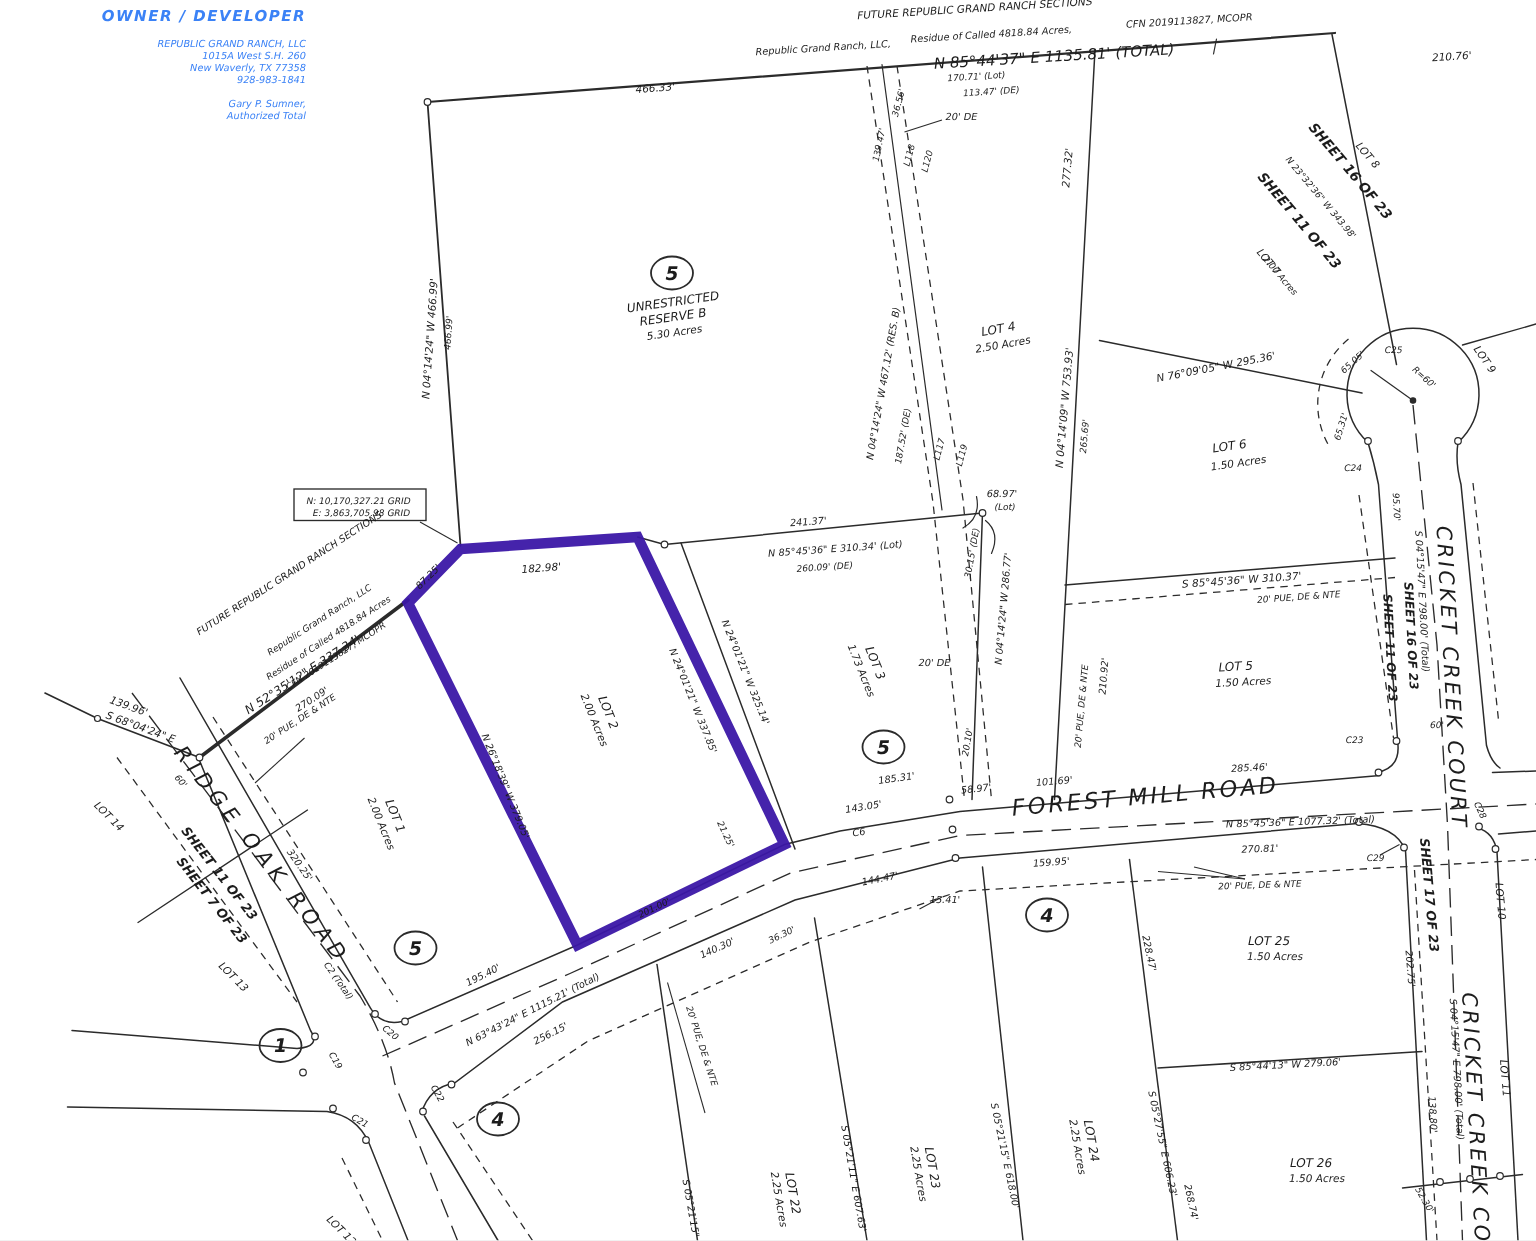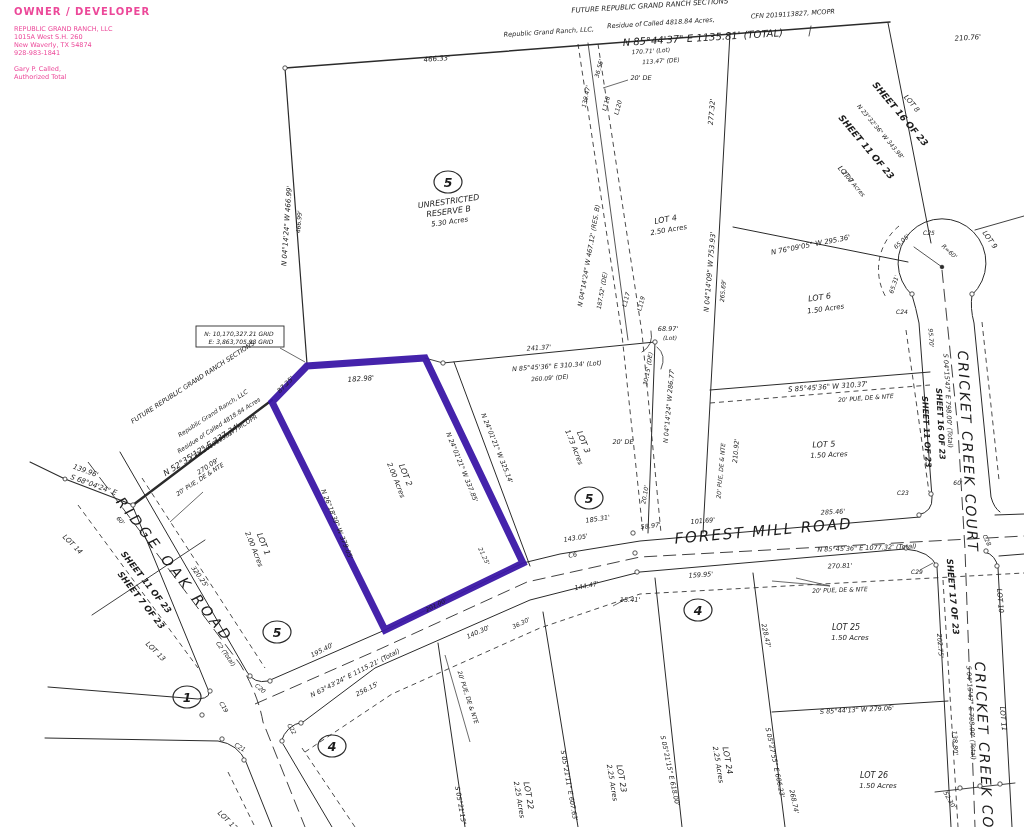--- a/index.html
+++ b/index.html
@@ -1,21 +1,21 @@
 <!DOCTYPE html>
 <html><head>
 <meta charset="utf-8">
 <style>
   html,body{margin:0;padding:0;background:#e8e8e8;}
   .canvas{position:relative;width:1024px;height:827px;background:#ffffff;overflow:hidden;
           font-family:"DejaVu Sans",sans-serif;}
   svg{position:absolute;left:0;top:0;}
   svg text{font-family:"DejaVu Sans",sans-serif;font-style:italic;fill:#1c1c1c;}
-  .owner{position:absolute;left:14px;top:6px;width:190px;text-align:left;color:#ec4899;
-         line-height:1.25;}
+  .owner{position:absolute;left:14px;top:6px;width:190px;text-align:right;color:#3b82f6;
+         font-style:italic;line-height:1.25;}
   .owner .hd{font-size:10px;font-weight:bold;letter-spacing:1px;margin-bottom:6px;}
   .owner .ln{font-size:6.5px;}
   .owner .gap{height:8px;}
 </style>
 </head>
 <body>
 
 <div class="canvas">
 
   <svg width="1024" height="827" viewBox="0 0 1024 827">
@@ -310,19 +310,19 @@
           <ellipse cx="332" cy="746" rx="14" ry="11" fill="none" stroke="#2b2b2b" stroke-width="1.2"></ellipse>
           <text x="332" y="750.5" text-anchor="middle" font-size="12.5" font-weight="bold">4</text>
         </g>
       </g>
   </svg>
 
   <div class="owner">
     <div class="hd">OWNER / DEVELOPER</div>
     <div class="ln">REPUBLIC GRAND RANCH, LLC</div>
     <div class="ln">1015A West S.H. 260</div>
-    <div class="ln">New Waverly, TX 54874</div>
+    <div class="ln">New Waverly, TX 77358</div>
     <div class="ln">928-983-1841</div>
     <div class="gap"></div>
-    <div class="ln">Gary P. Called,</div>
+    <div class="ln">Gary P. Sumner,</div>
     <div class="ln">Authorized Total</div>
   </div>
 </div>
 
 </body></html>

